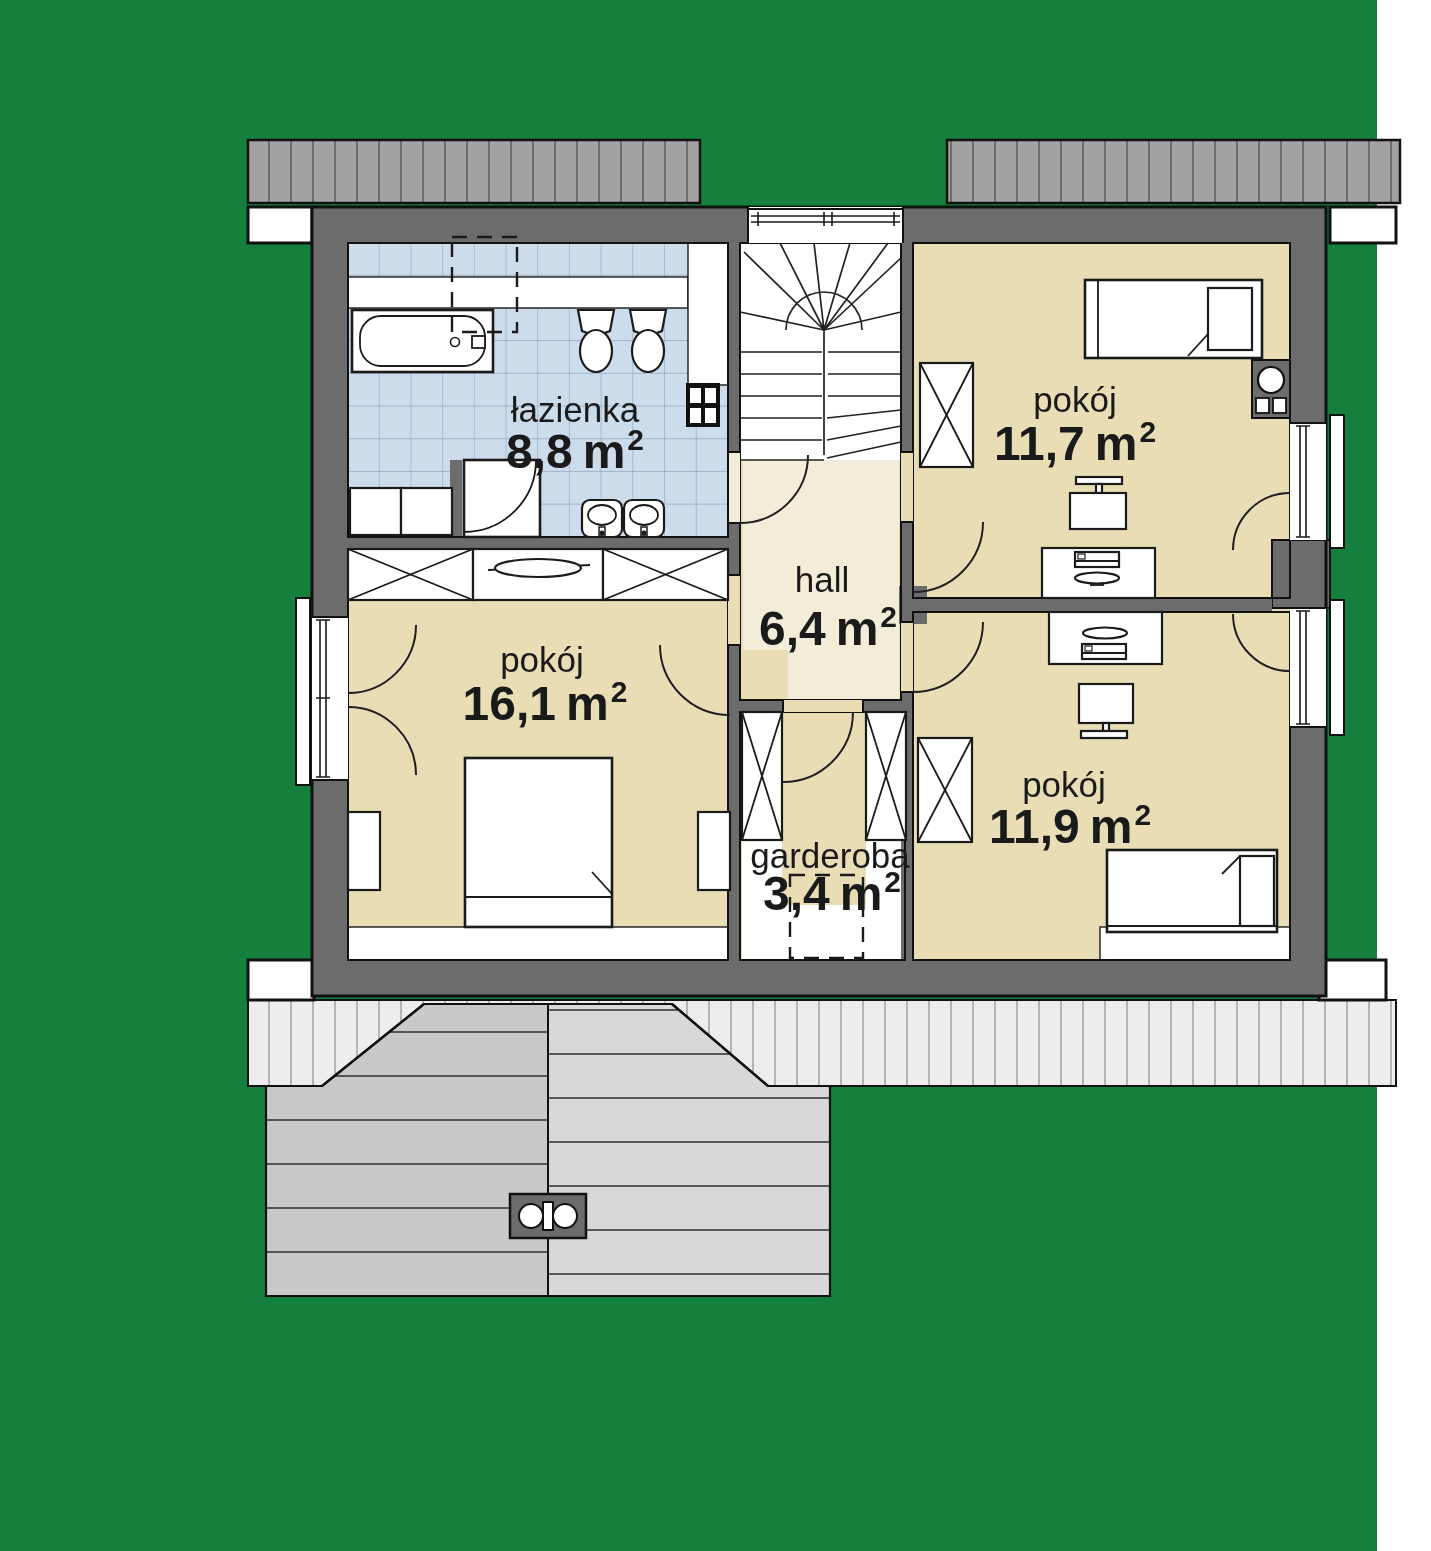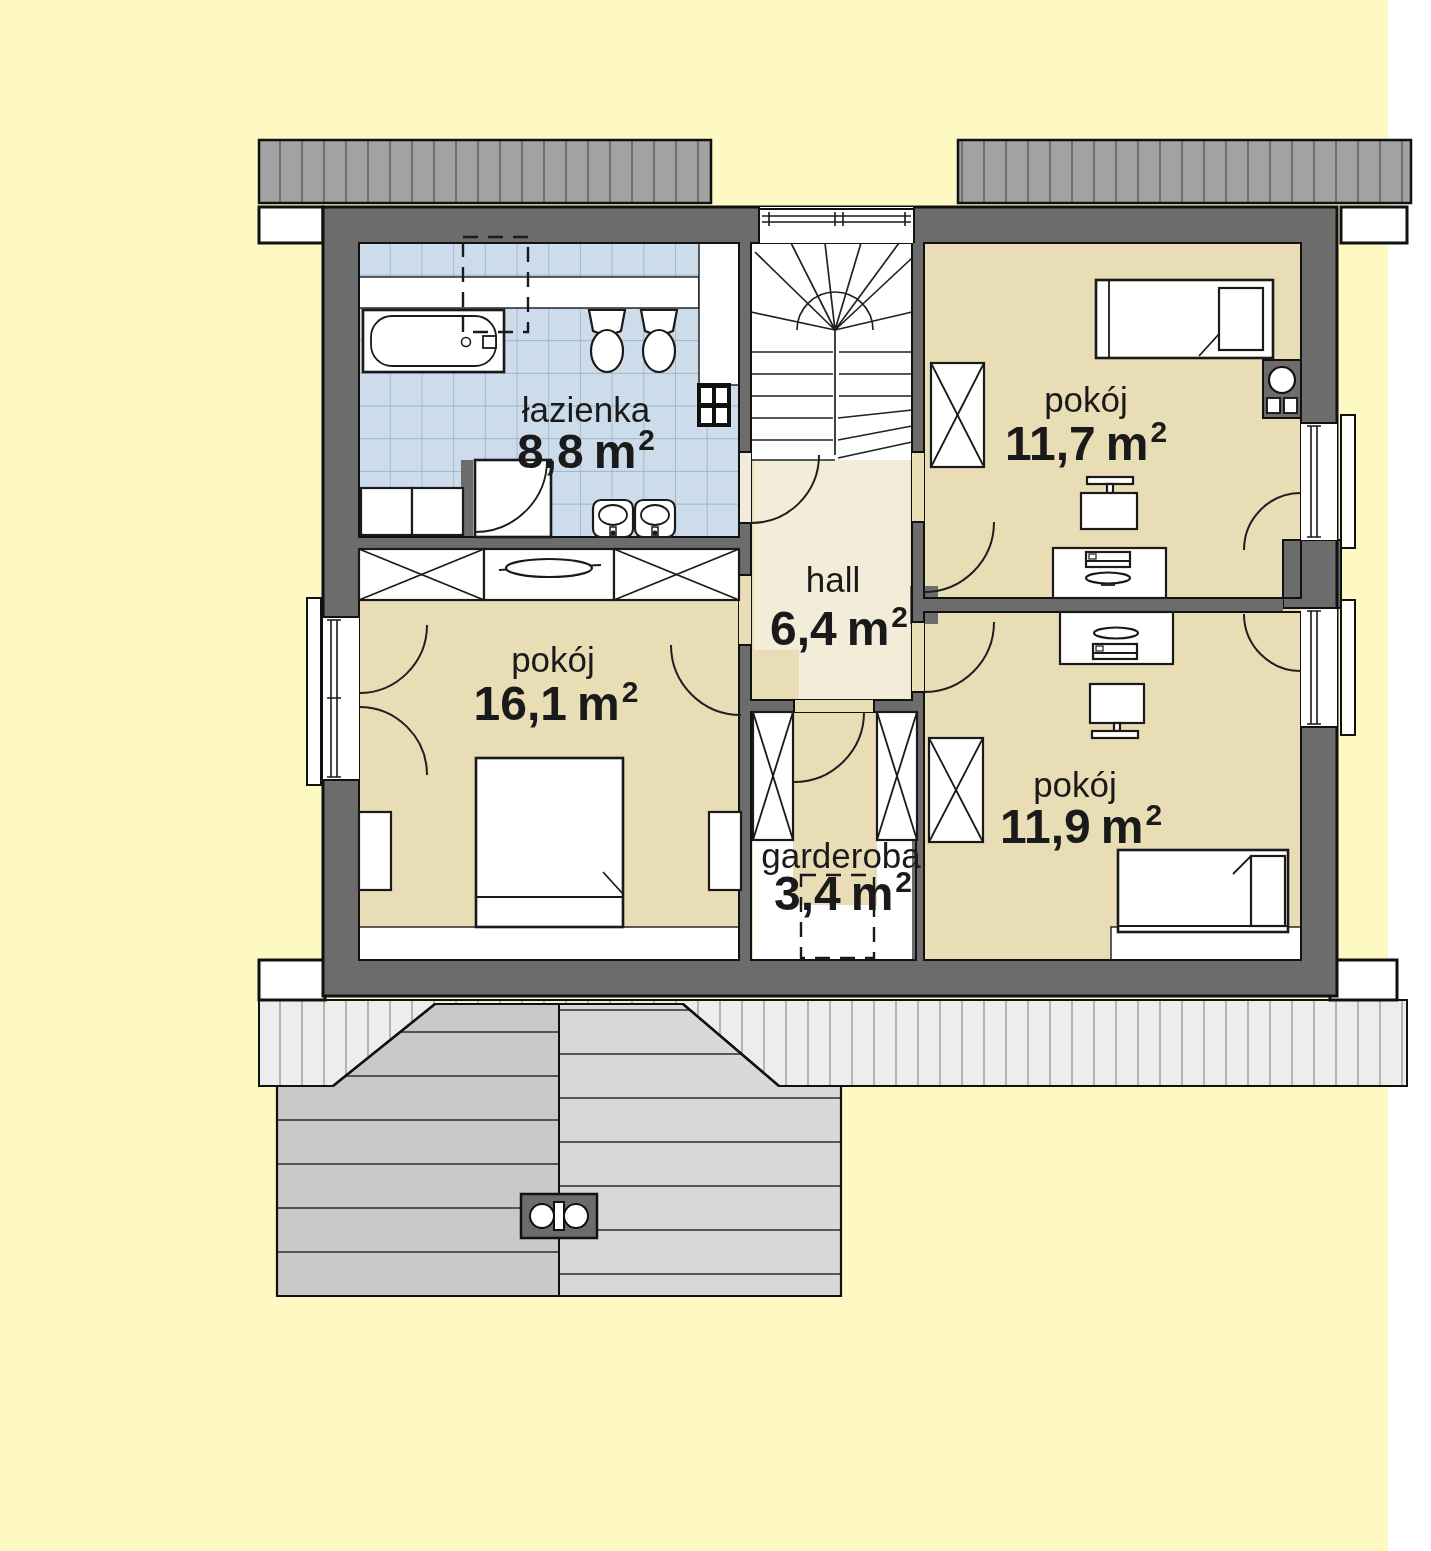--- a/index.html
+++ b/index.html
@@ -1,16 +1,16 @@
 <!DOCTYPE html>
 <html style="--wall: #6c6c6c; --outline: #111111; --room: #e9ddb6; --hall: #f2ecd9; --tile: #cddcea; --tile_line: #8fa9bf; --roof_top: #a2a2a2; --roof_top_line: #6e6e6e; --eaves: #ededed; --eaves_line: #a6a6a6; --roof_left: #c9c9c9; --roof_right: #d8d8d8; --text: #1a1a1a;"><head>
 <meta charset="utf-8">
 <style>
   html,body{margin:0;padding:0;background:#ffffff;}
-  .stage{width:1377px;height:1551px;position:relative;background:#fef9c3;font-family:"Liberation Sans",sans-serif;padding-left:11px;}
+  .stage{width:1377px;height:1551px;position:relative;background:#15803d;font-family:"Liberation Sans",sans-serif;}
   svg{display:block}
   .wall{fill:var(--wall);}
   .roomfill{fill:var(--room);}
   .hallfill{fill:var(--hall);}
   .tilebase{fill:var(--tile);}
   .white{fill:#ffffff;}
   .outl{fill:none;stroke:var(--outline);}
   .furn{fill:#ffffff;stroke:#1a1a1a;stroke-width:2.2;}
   .thickfurn{fill:#ffffff;stroke:#1a1a1a;stroke-width:2.6;}
   .ln{stroke:#1a1a1a;stroke-width:1.8;fill:none;}

